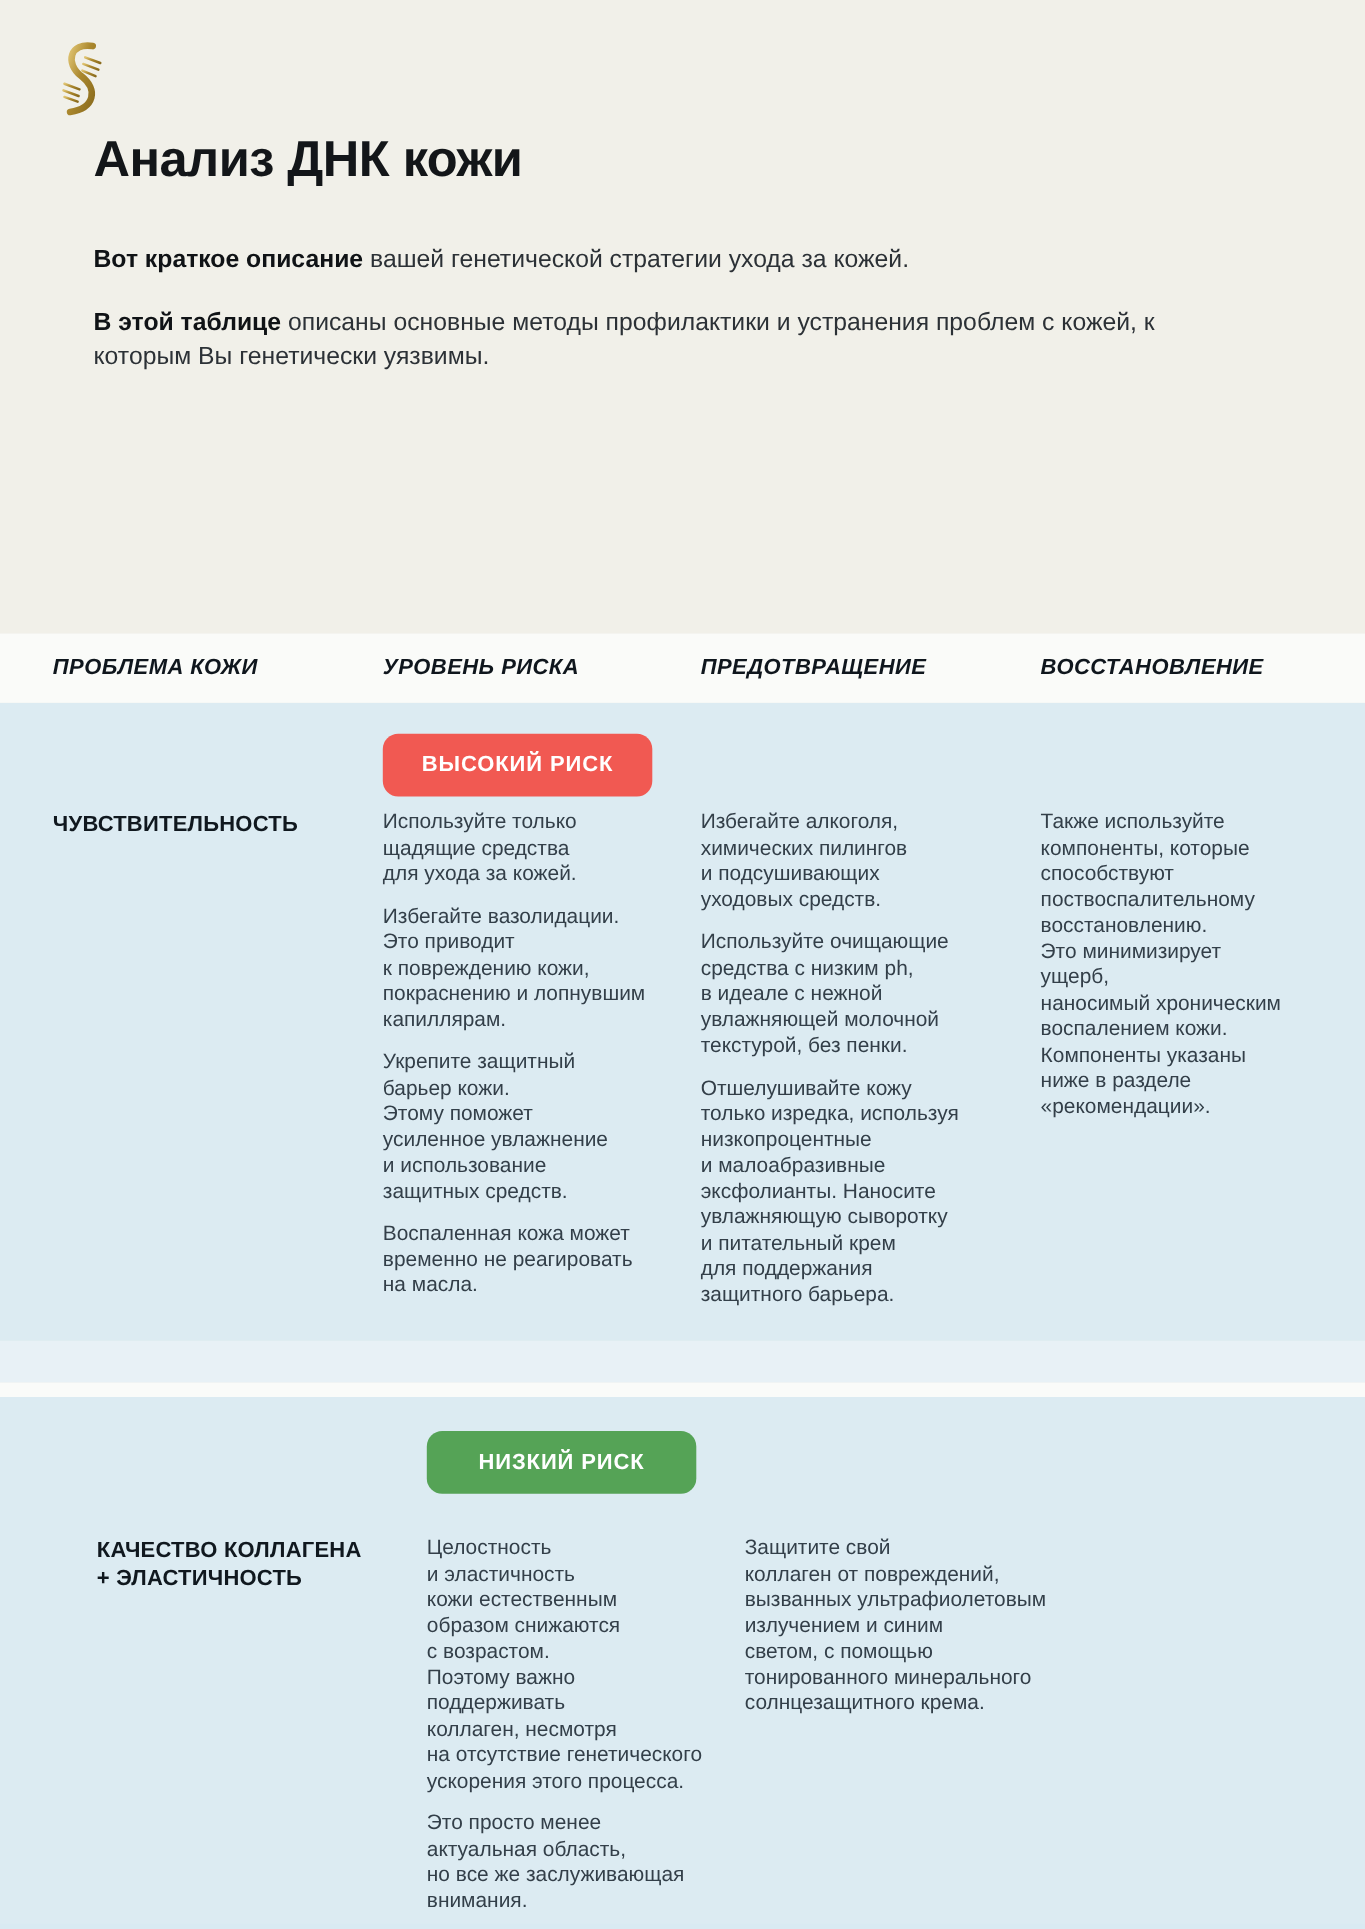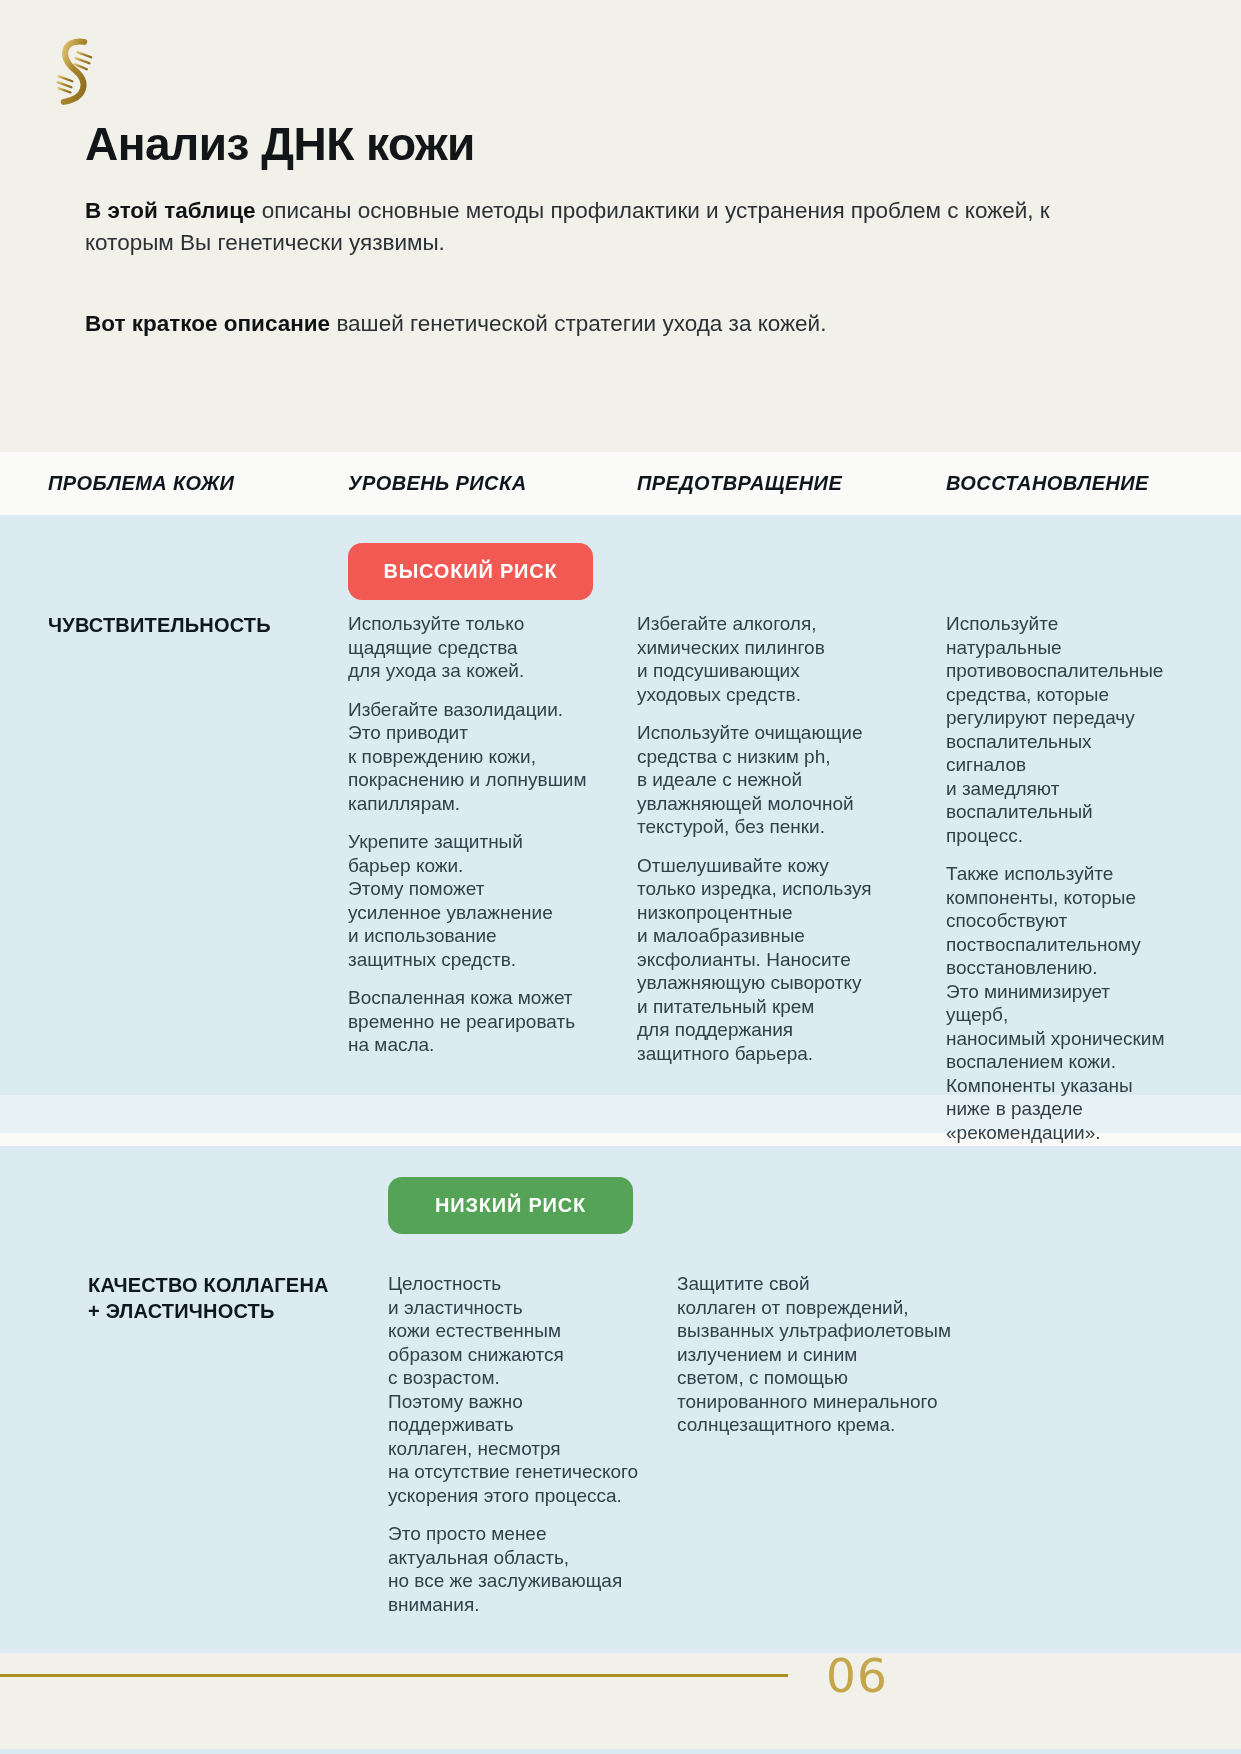--- a/index.html
+++ b/index.html
@@ -1,20 +1,20 @@
 <!DOCTYPE html>
 <html lang="ru"><head>
 <meta charset="utf-8">
 <style>
   html,body{margin:0;padding:0;}
   body{font-family:"Liberation Sans","DejaVu Sans",sans-serif;background:#e7e7e0;}
   .page{position:relative;width:1241px;height:1754px;margin:0 auto;background:#f1f0e9;overflow:hidden;}
 
   
-  .header{height:452px;box-sizing:border-box;padding:35px 48px 13px 85px;}
+  .header{height:576px;box-sizing:border-box;padding:35px 48px 13px 85px;}
   .logo{width:54px;height:72px;margin-left:-38px;display:block;}
   .doc-title{margin:12px 0 0;font-size:46px;line-height:1.1;font-weight:800;color:#131619;letter-spacing:-.5px;}
   .doc-subtitle{margin:18px 0 0;font-size:30px;line-height:1.15;font-weight:800;color:#15191d;}
   .intro-p{margin:0;max-width:1030px;font-size:22.5px;line-height:1.42;color:#2c3136;font-weight:400;}
   .intro-p b{font-weight:700;color:#101316;}
   .intro-p.first{margin-top:50px;}
   .intro-p.second{margin-top:25px;}
 
   
   .grid{display:grid;grid-template-columns:300px 289px 309px 247px;padding:0 48px;box-sizing:border-box;}
@@ -66,22 +66,22 @@
       <g stroke="url(#gold)" stroke-width="2.6" stroke-linecap="round">
         <line x1="34" y1="20" x2="50" y2="26"></line>
         <line x1="32" y1="27" x2="48" y2="33"></line>
         <line x1="31" y1="34" x2="45" y2="40"></line>
         <line x1="12" y1="48" x2="28" y2="54"></line>
         <line x1="11" y1="55" x2="27" y2="61"></line>
         <line x1="12" y1="62" x2="26" y2="67"></line>
       </g>
     </svg>
     <h1 class="doc-title">Анализ ДНК кожи</h1>
+    <p class="intro-p first"><b>Вот краткое описание</b><span> вашей генетической стратегии ухода за кожей.</span></p>
     <p class="intro-p second"><b>В этой таблице</b><span> описаны основные методы профилактики и устранения проблем с кожей, к которым Вы генетически уязвимы.</span></p>
-    <p class="intro-p first"><b>Вот краткое описание</b><span> вашей генетической стратегии ухода за кожей.</span></p>
   </div>
 
   <div class="grid thead">
     <div class="th">ПРОБЛЕМА КОЖИ</div>
     <div class="th">УРОВЕНЬ РИСКА</div>
     <div class="th">ПРЕДОТВРАЩЕНИЕ</div>
     <div class="th">ВОССТАНОВЛЕНИЕ</div>
   </div>
 
   <section class="risk-section sec1">
@@ -123,27 +123,20 @@
 только изредка, используя
 низкопроцентные
 и малоабразивные
 эксфолианты. Наносите
 увлажняющую сыворотку
 и питательный крем
 для поддержания
 защитного барьера.</p>
         </div>
       <div class="cell">
-          <p>Используйте натуральные
-противовоспалительные
-средства, которые
-регулируют передачу
-воспалительных сигналов
-и замедляют
-воспалительный процесс.</p>
           <p>Также используйте
 компоненты, которые
 способствуют
 поствоспалительному
 восстановлению.
 Это минимизирует ущерб,
 наносимый хроническим
 воспалением кожи.
 Компоненты указаны
 ниже в разделе

